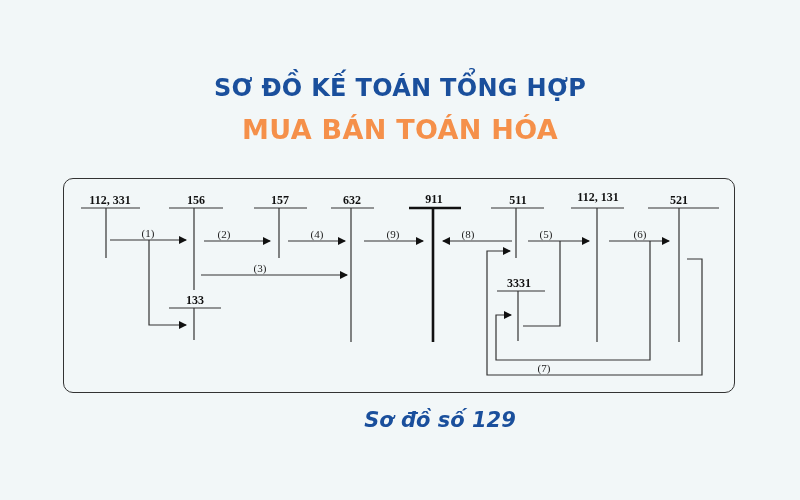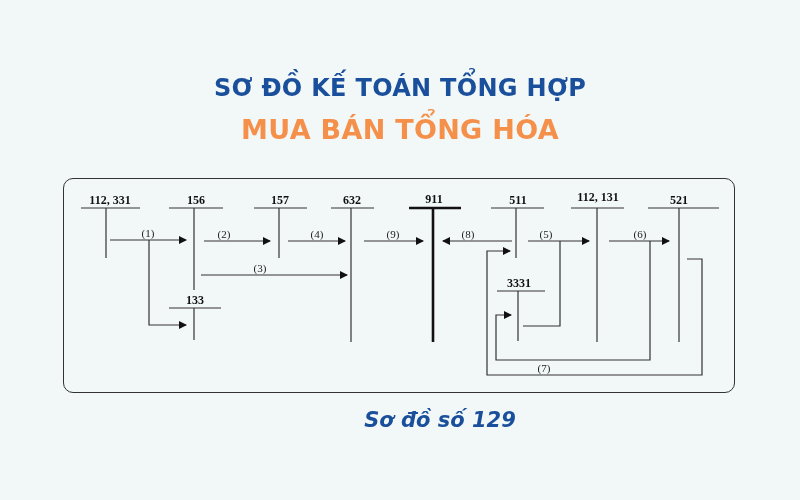--- a/index.html
+++ b/index.html
@@ -55,21 +55,21 @@
     .step-label {
       font-family: "Liberation Serif", serif;
       font-size: 11px;
       fill: #222;
     }
   </style>
 </head>
 <body>
 
 <div class="title1">SƠ ĐỒ KẾ TOÁN TỔNG HỢP</div>
-<div class="title2">MUA BÁN TỔNG HÓA</div>
+<div class="title2">MUA BÁN TOÁN HÓA</div>
 
 <div class="frame"></div>
 
 <svg class="diagram" width="800" height="500" viewBox="0 0 800 500">
   <defs>
     <marker id="arr" markerWidth="8" markerHeight="8" refX="7" refY="4" orient="auto" markerUnits="userSpaceOnUse">
       <path d="M0,0 L8,4 L0,8 Z" fill="#111"></path>
     </marker>
   </defs>
   <g stroke="#333" stroke-width="1.2" fill="none">

